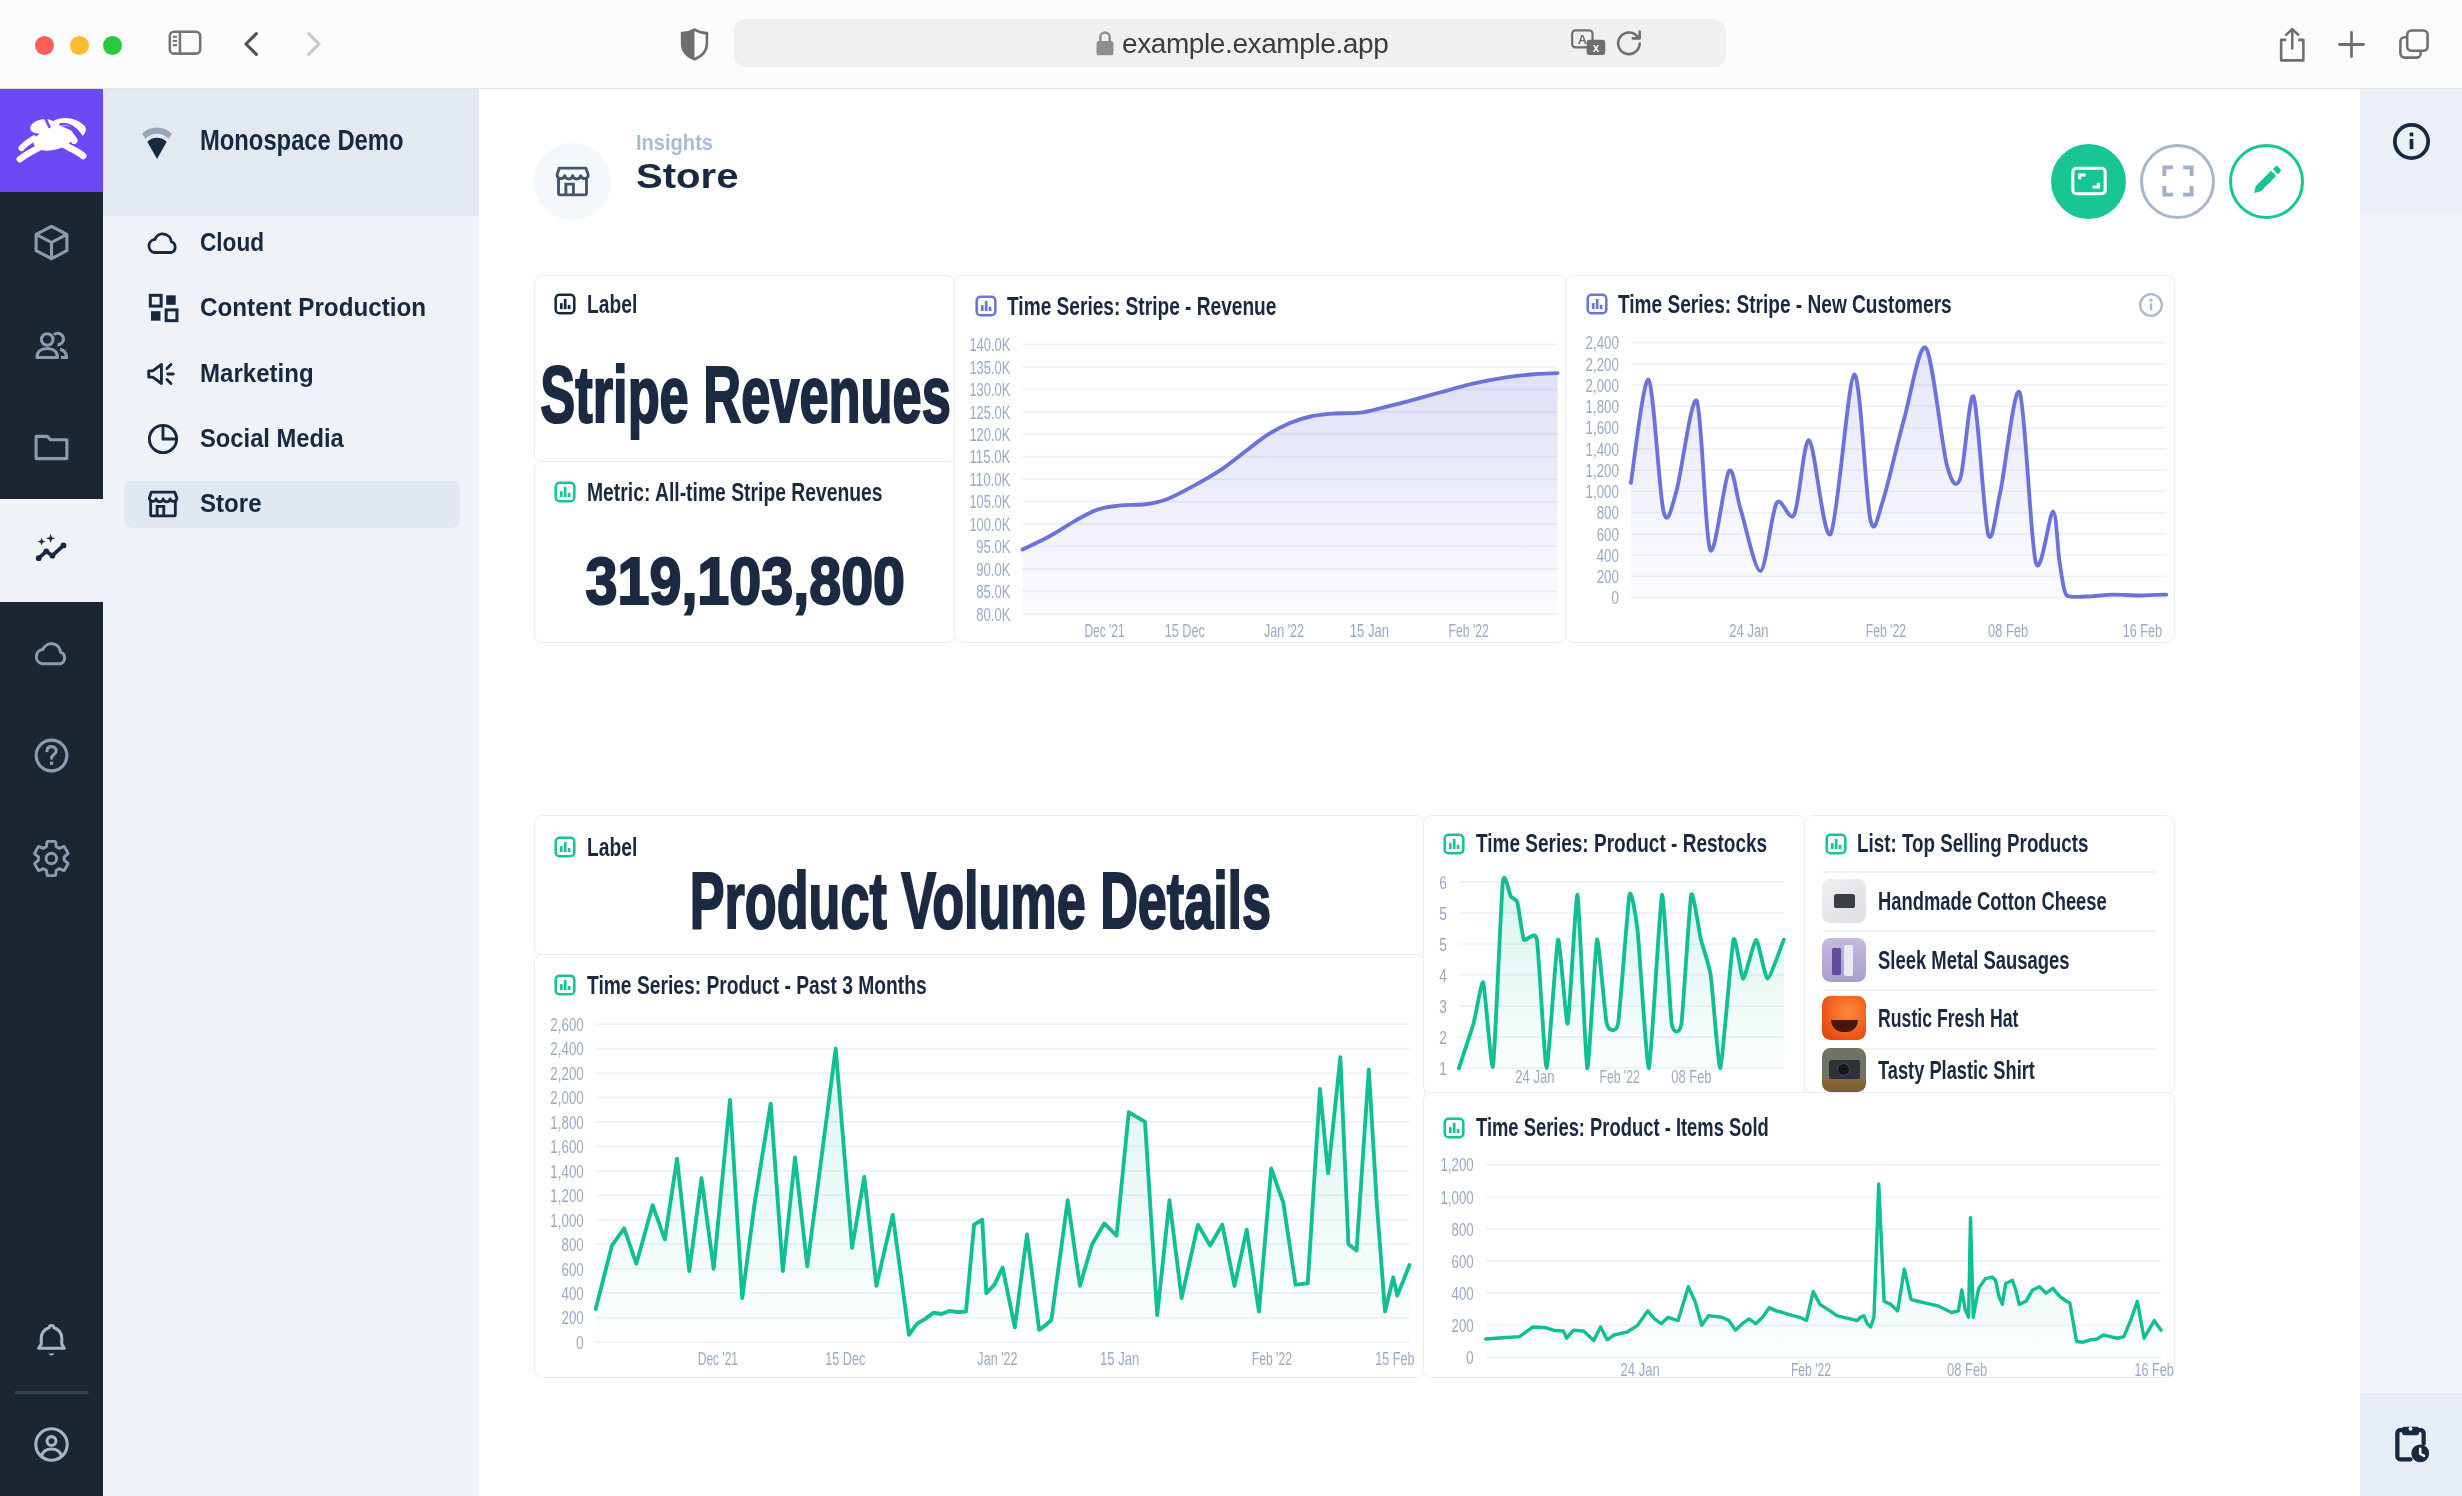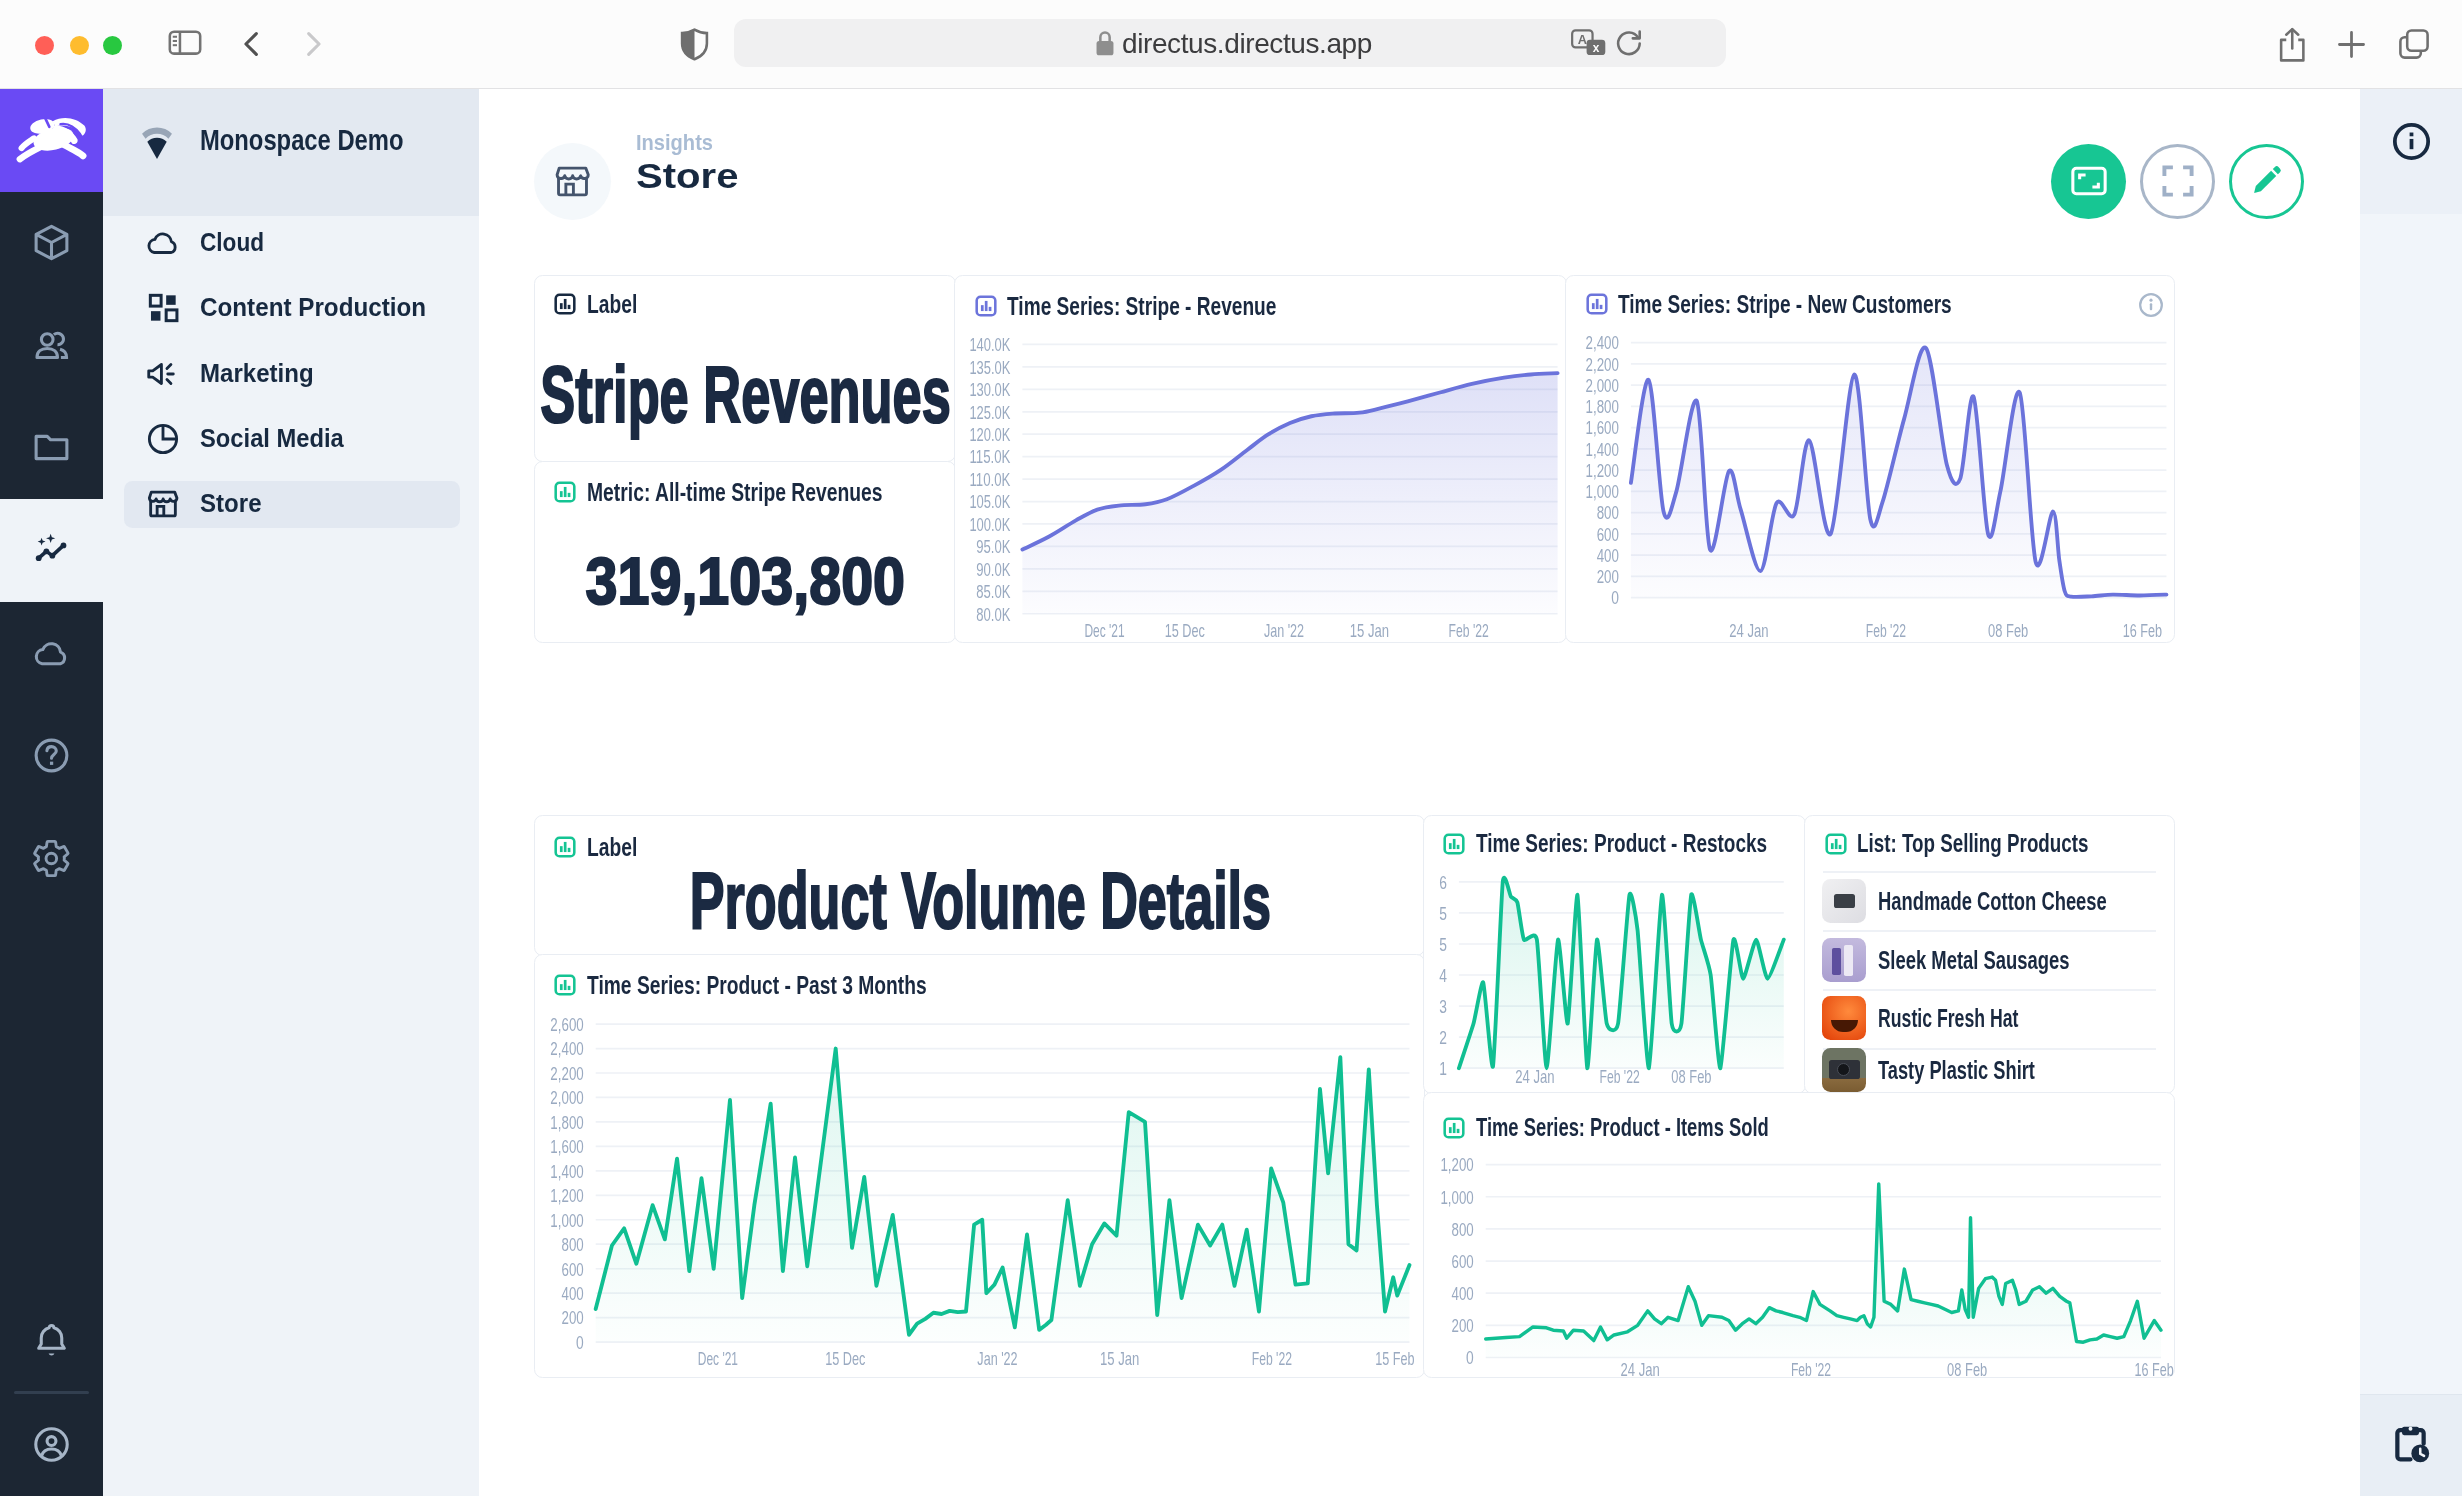--- a/index.html
+++ b/index.html
@@ -25,21 +25,21 @@
   </svg>
 <svg width="31" height="32.5" viewBox="0 0 36 38" style="position:absolute;left:679px;top:28px">
     <path d="M18 2 C13 5 8 6 3.5 6 L3.5 18 C3.5 27 9.5 33 18 36.5 C26.5 33 32.5 27 32.5 18 L32.5 6 C28 6 23 5 18 2 Z" fill="none" stroke="#6f6f6f" stroke-width="3"></path>
     <path d="M18 2 C13 5 8 6 3.5 6 L3.5 18 C3.5 27 9.5 33 18 36.5 Z" fill="#6f6f6f"></path>
   </svg>
 <div class="abs" style="left:734px;top:19px;width:992px;height:48px;border-radius:12px;background:#f0f0f1"></div>
 <svg width="22" height="29" viewBox="0 0 26 34" style="position:absolute;left:1094px;top:29px">
     <rect x="3" y="14" width="20" height="17" rx="3" fill="#8e8e8e"></rect>
     <path d="M7.5 14 V9.5 a5.5 5.5 0 0 1 11 0 V14" fill="none" stroke="#8e8e8e" stroke-width="3"></path>
   </svg>
-<div class="abs nowrap" style="left:1122px;top:28px;font-size:28px;color:#3c3c3e;letter-spacing:-0.4px">directus.directus.app</div>
+<div class="abs nowrap" style="left:1122px;top:28px;font-size:28px;color:#3c3c3e;letter-spacing:-0.4px">example.example.app</div>
 <svg width="38" height="34" viewBox="0 0 44 40" style="position:absolute;left:1571px;top:27px">
     <rect x="1" y="4" width="24" height="20" rx="4" fill="none" stroke="#6f6f6f" stroke-width="2.6"></rect>
     <text x="13" y="20" text-anchor="middle" font-size="15" font-weight="bold" fill="#6f6f6f" font-family="Liberation Sans">A</text>
     <rect x="18" y="15" width="22" height="18" rx="4" fill="#6f6f6f"></rect>
     <text x="29" y="29" text-anchor="middle" font-size="14" font-weight="bold" fill="#fcfcfc" font-family="Liberation Sans">x</text>
   </svg>
 <svg width="31" height="31" viewBox="0 0 36 36" style="position:absolute;left:1613px;top:28px">
     <path d="M29 11 A12.5 12.5 0 1 0 31 18" fill="none" stroke="#6f6f6f" stroke-width="3" stroke-linecap="round"></path>
     <path d="M31 4 L31 12 L23 12" fill="none" stroke="#6f6f6f" stroke-width="3" stroke-linecap="round" stroke-linejoin="round"></path>
   </svg>

